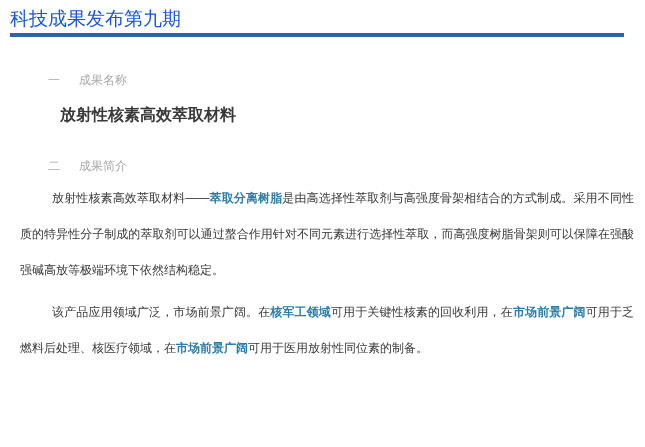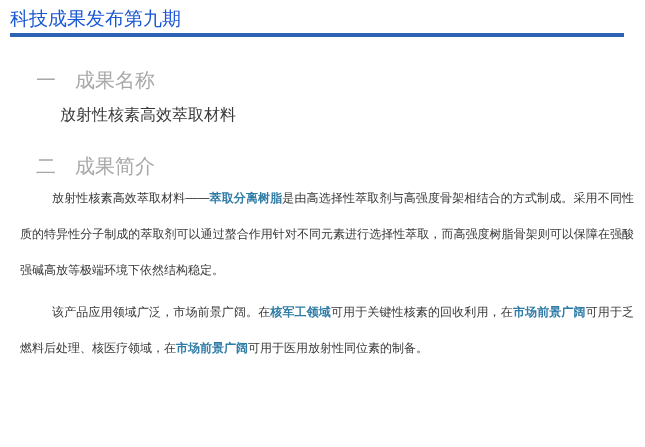--- a/index.html
+++ b/index.html
@@ -24,31 +24,31 @@
     color:var(--title-blue);
     line-height:22px;
   }
   .title-rule{
     margin:3px 0 0 10px;
     width:614px;
     height:4px;
     background:var(--rule-blue);
   }
   .section-heading{
-    margin:35px 0 0 36px;
-    font-size:20px;
+    margin:35px 0 0 48px;
+    font-size:12px;
     line-height:17px;
     color:var(--heading-gray);
   }
   .section-heading .sec-num{margin-right:19px;}
   .achievement-name{
     margin:17px 4px 0 60px;
     font-size:16px;
     line-height:17px;
-    font-weight:normal;
+    font-weight:bold;
     color:var(--body-dark);
   }
   .body-para{
     margin:0 0 0 20px;
     width:614px;
     font-size:12px;
     line-height:36px;
     color:var(--body-dark);
     text-align:justify;
     text-indent:32px;

